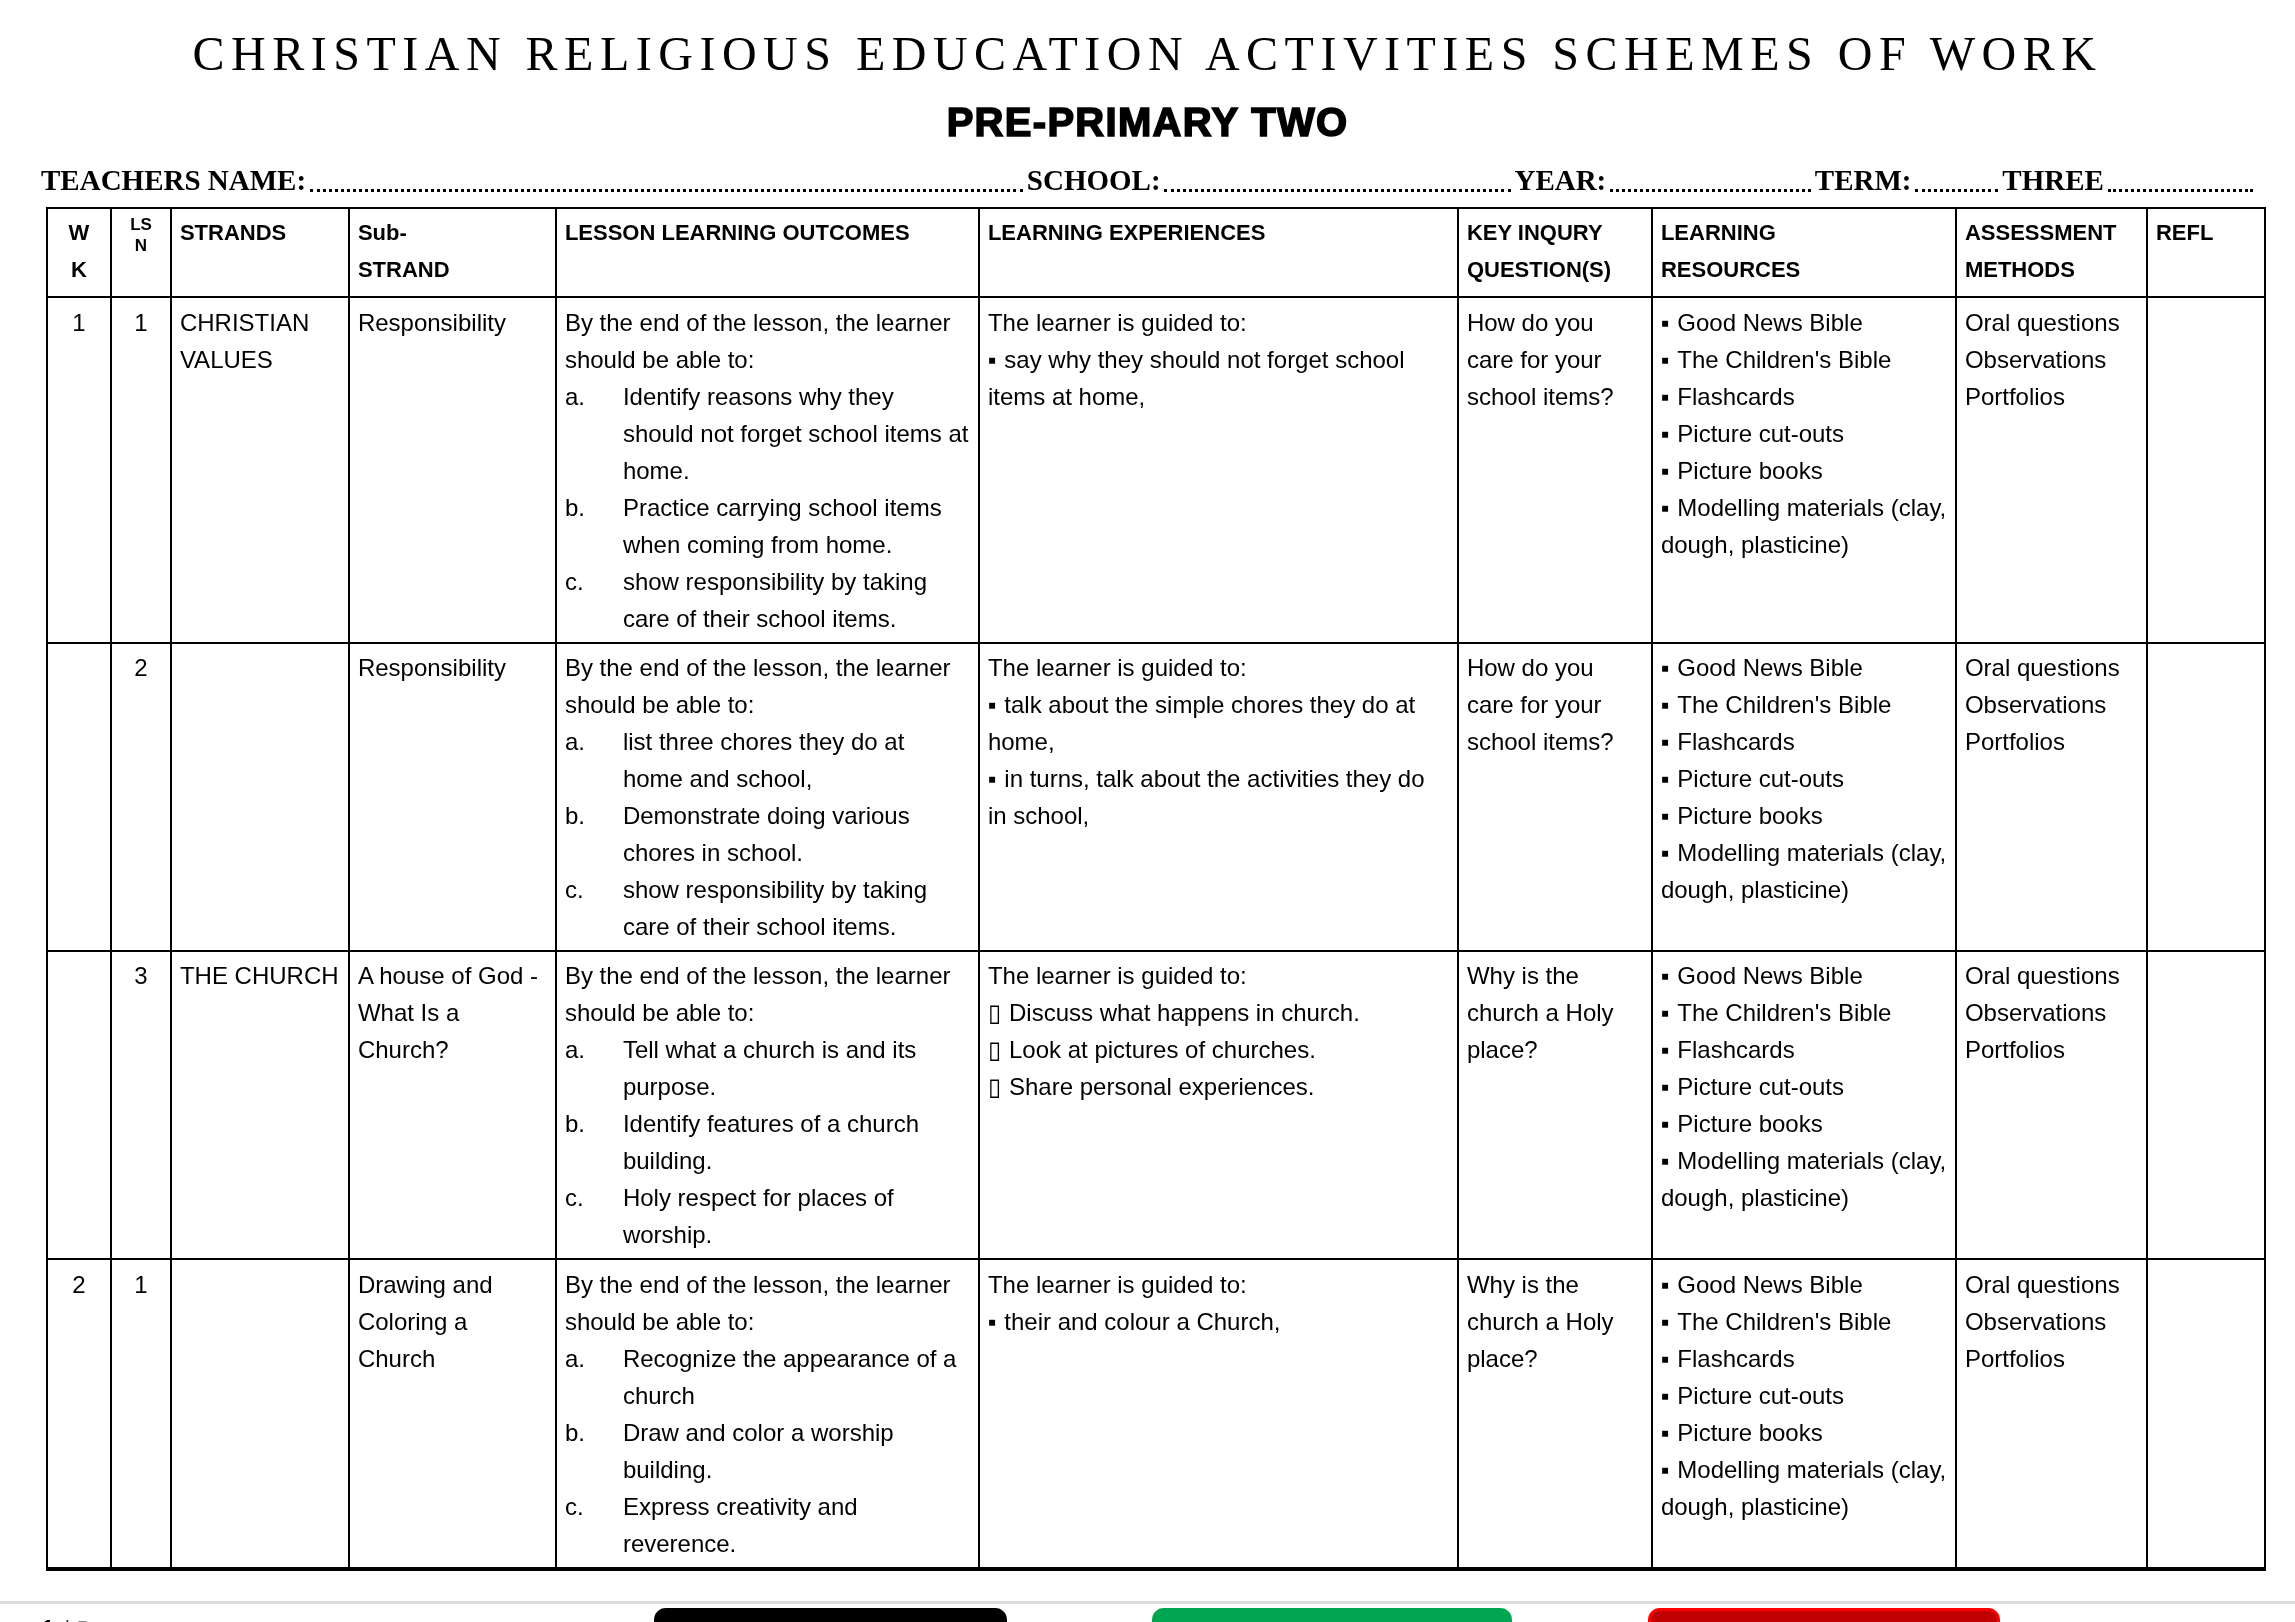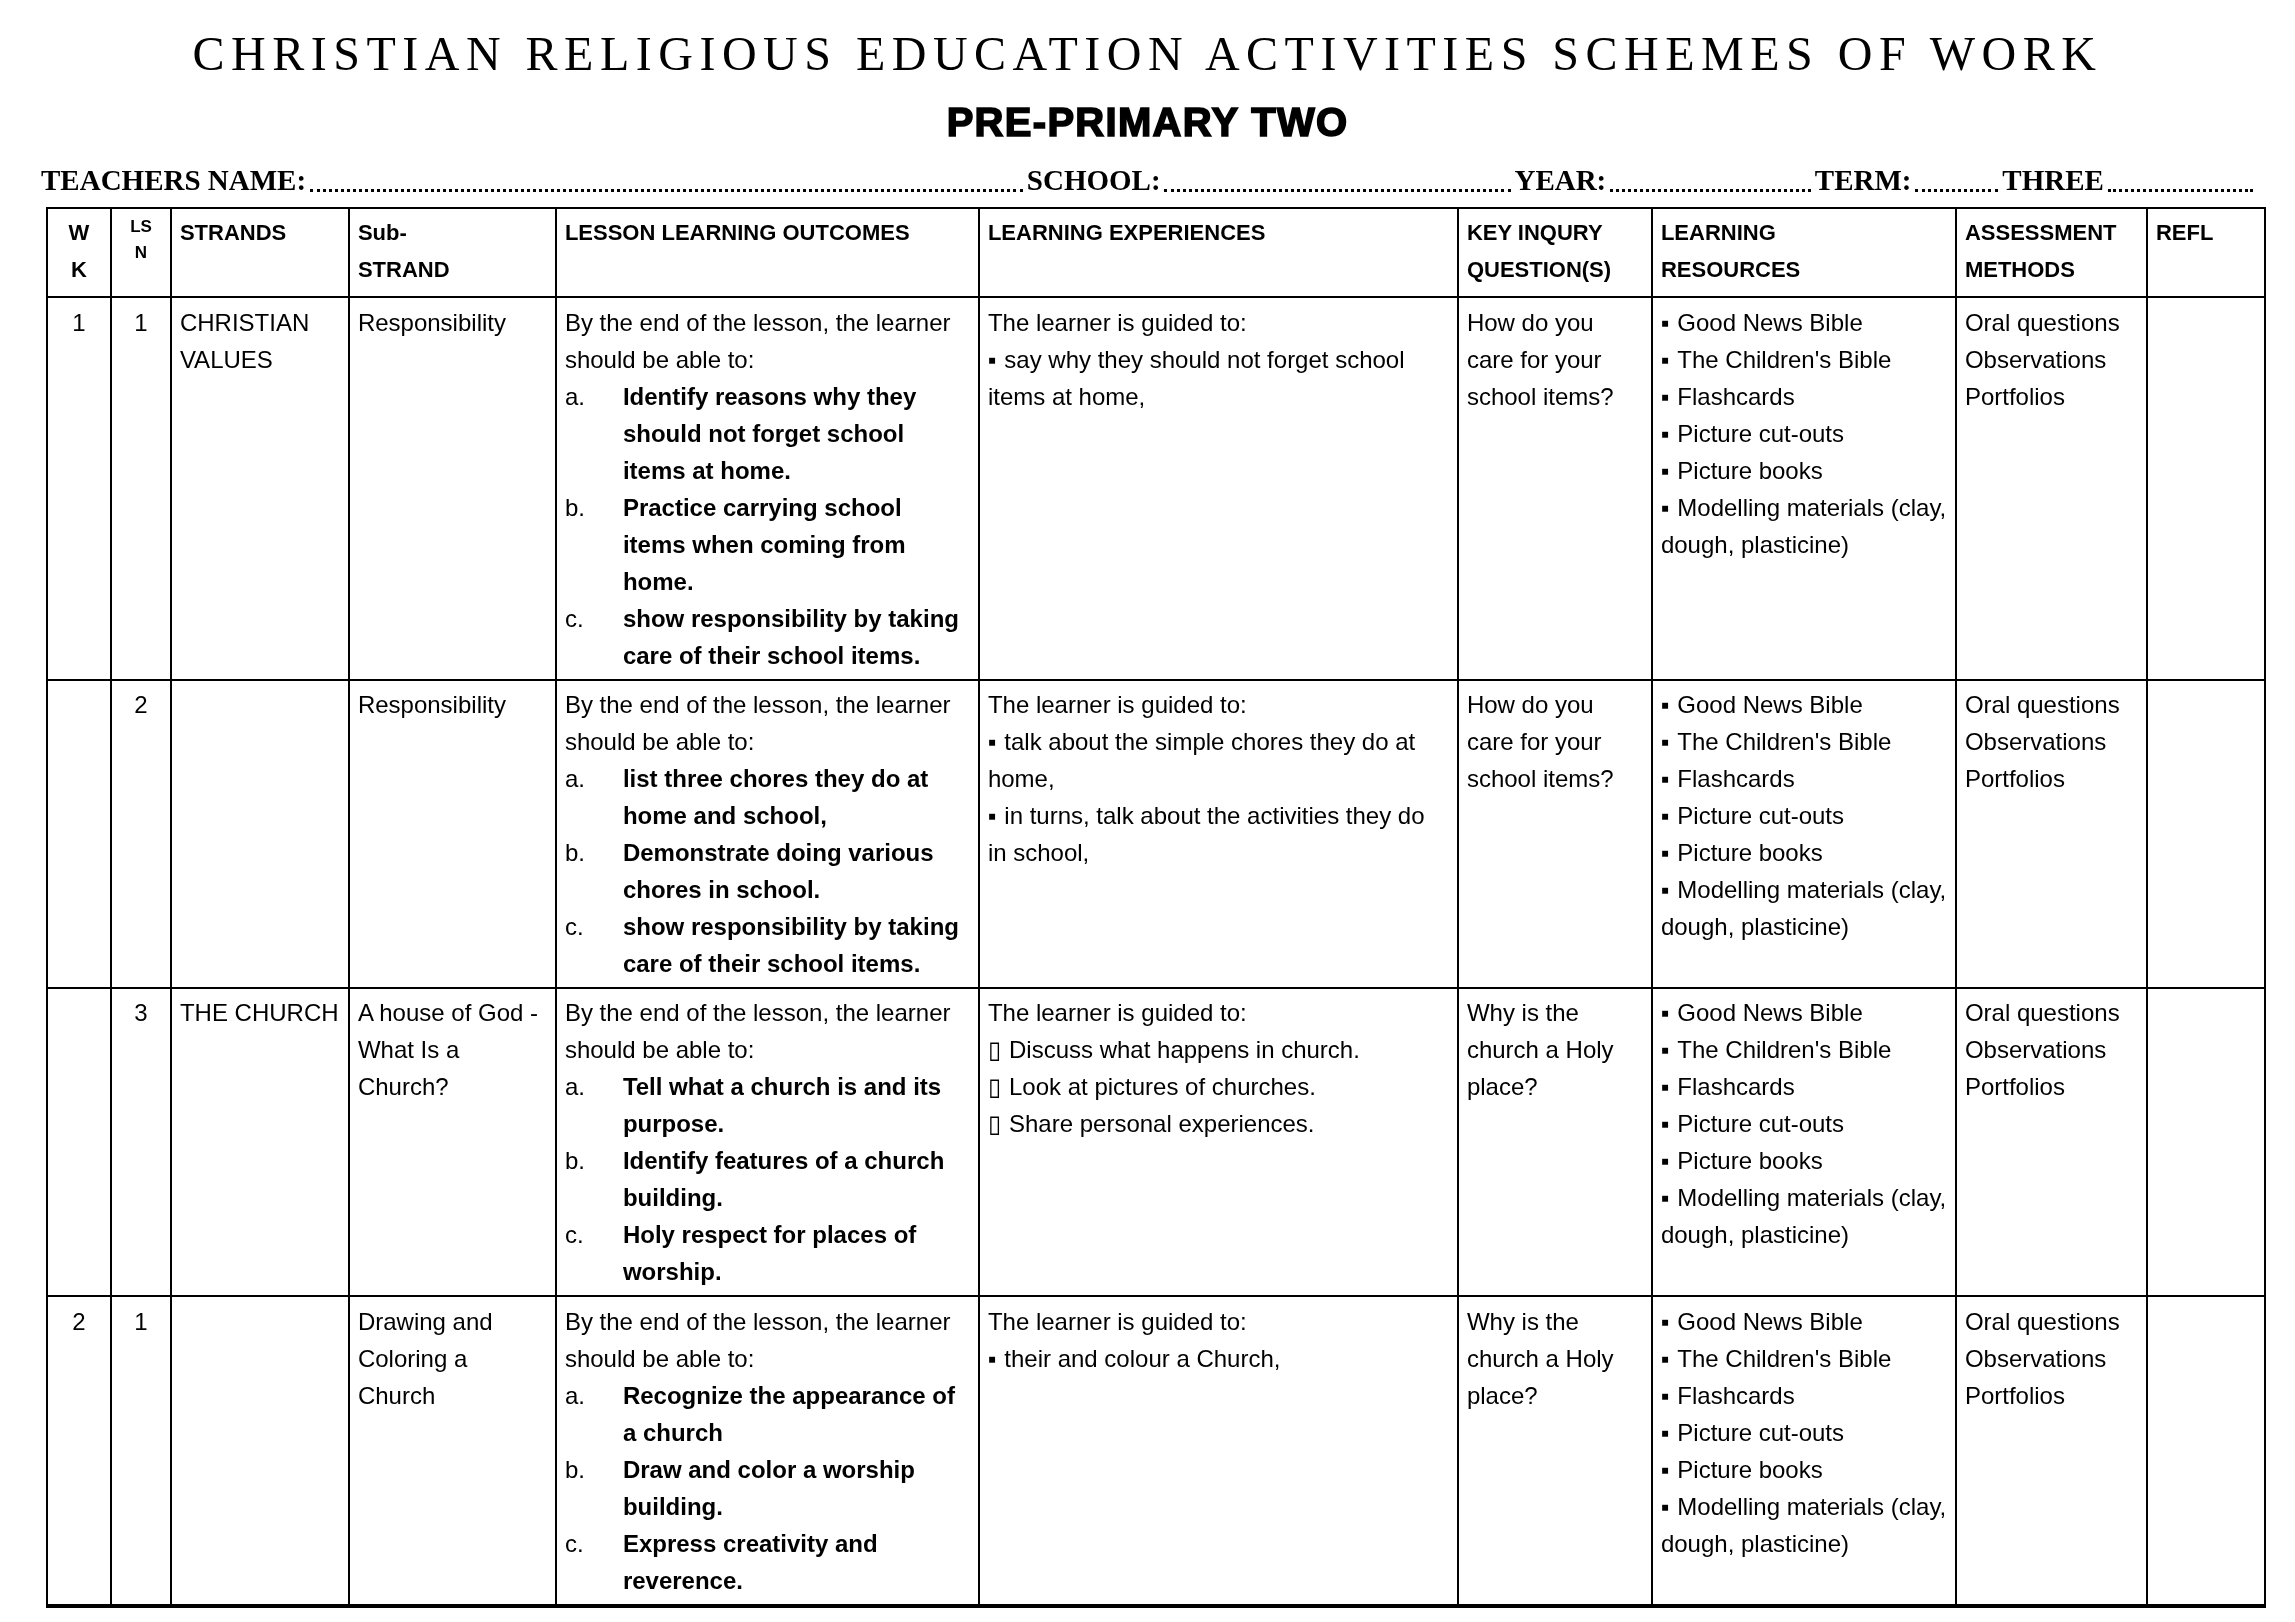--- a/index.html
+++ b/index.html
@@ -30,27 +30,27 @@
   table.sow{
     border-collapse:collapse;table-layout:fixed;width:2218px;margin:10.5px 0 0 46px;
     border:2.6px solid #000;border-bottom-width:4.6px;
   }
   .sow th,.sow td{border:2px solid #000;vertical-align:top;padding:5.2px 7.9px;word-wrap:break-word;}
   .sow thead th{
     font-weight:bold;font-size:22px;line-height:37px;text-align:left;
     white-space:pre-line;height:77px;
   }
   .sow thead th.c{text-align:center;}
-  .sow thead th.small{font-size:17px;line-height:26px;border-radius:27px;}
+  .sow thead th.small{font-size:17px;line-height:21px;border-radius:27px;}
 
   .sow td{font-size:24px;line-height:37px;}
   td.center{text-align:center;}
   .oitem{display:flex;margin:0;}
   .olab{flex:0 0 58px;}
-  .otxt{flex:1;font-weight:bold;}
+  .otxt{flex:1;}
   .mk{display:inline-block;margin-right:7.9px;}
   .res-cell{font-size:19.6px;line-height:29.4px;}
   .assess-cell{font-size:21.6px;line-height:35px;}
   .key-cell{font-size:23.6px;line-height:37px;}
 
   .footer-rule{width:2295px;height:3.3px;background:#dcdcdc;margin-top:30px;}
   .footer{position:relative;height:85px;}
   .pageno{position:absolute;left:42px;top:10.5px;font-size:20px;}
   .pageno .n{font-weight:bold;font-size:21.6px;}
   .pageno .bar{margin:0 1.3px 0 5.2px;font-weight:normal;color:#333;}

